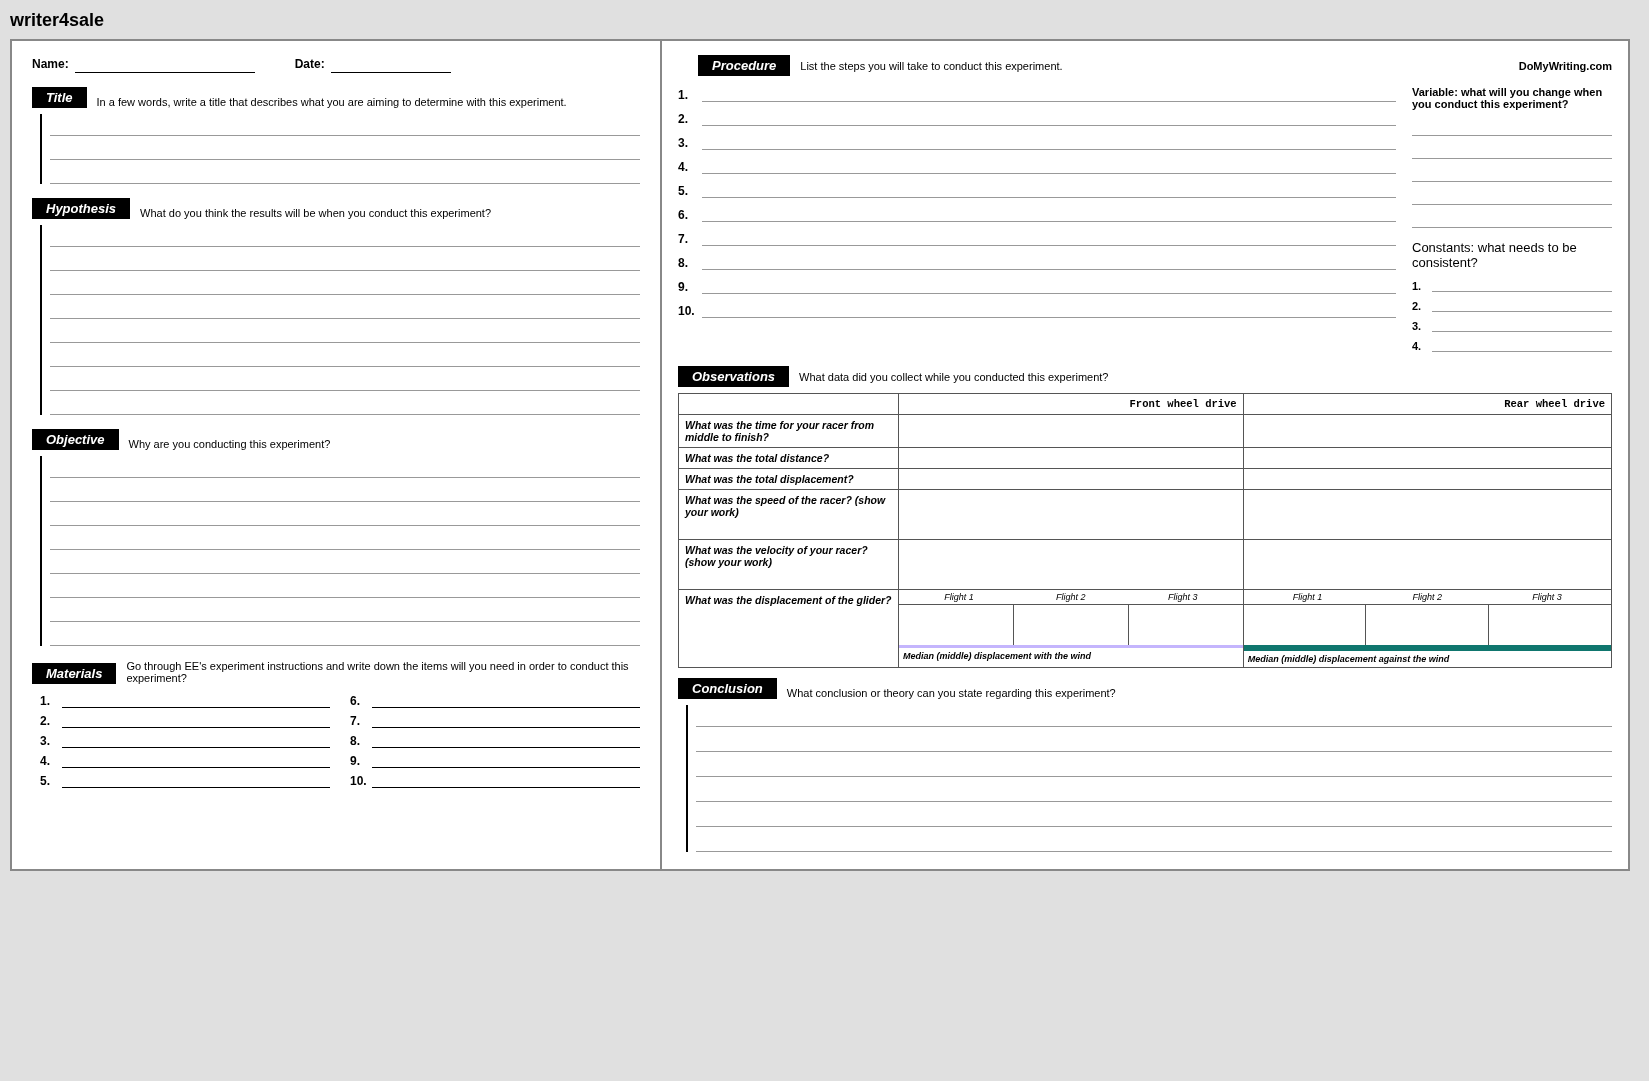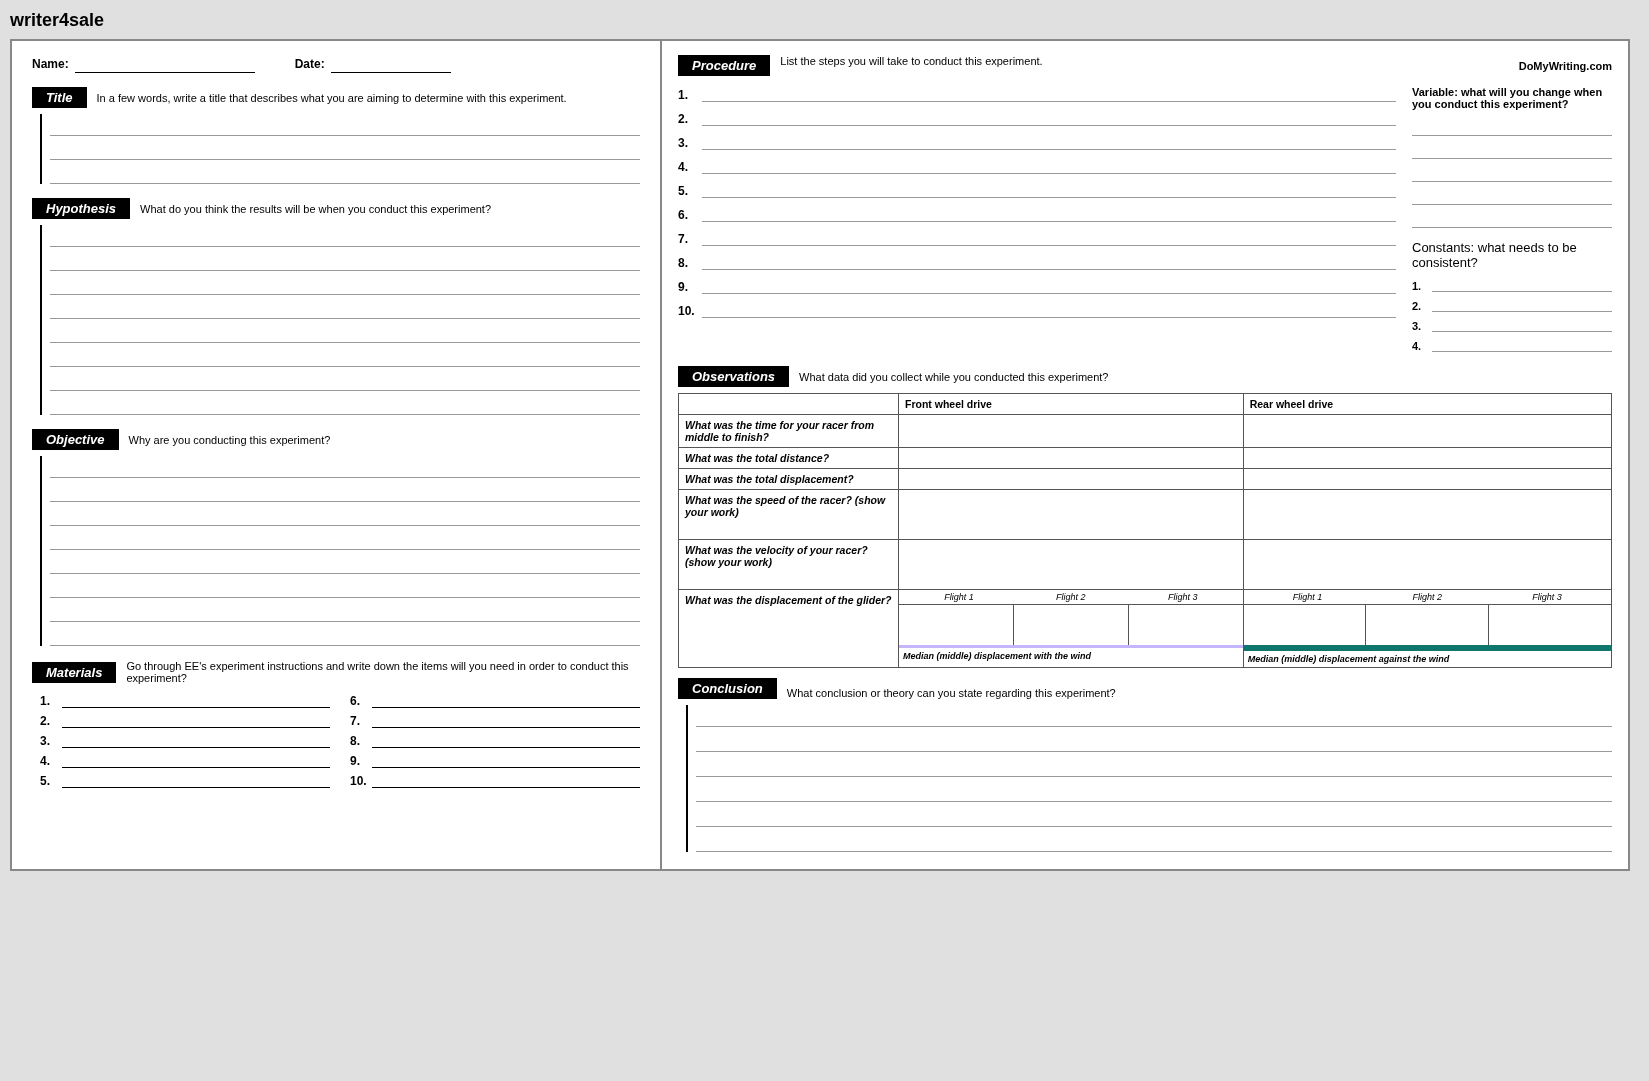--- a/index.html
+++ b/index.html
@@ -58,21 +58,21 @@
       background: #000;
       color: #fff;
       font-weight: bold;
       font-size: 13px;
       padding: 3px 14px;
       margin-right: 10px;
       font-style: italic;
     }
     .section-label-row {
       display: flex;
-      align-items: center;
+      align-items: flex-end;
       margin-bottom: 6px;
     }
     .section-hint {
       font-size: 11px;
       color: #000;
     }
     .writing-lines {
       margin-left: 8px;
       border-left: 2px solid #000;
       padding-left: 8px;
@@ -115,21 +115,23 @@
       padding: 14px 16px;
     }
     .procedure-header-row {
       display: flex;
       align-items: center;
       justify-content: space-between;
       margin-bottom: 10px;
     }
     .procedure-title-group {
       display: flex;
+      align-items: center;
       gap: 10px;
+      margin-left: 20px;
     }
     .proc-section-header {
       display: inline-block;
       background: #000;
       color: #fff;
       font-weight: bold;
       font-size: 13px;
       padding: 3px 14px;
       font-style: italic;
     }
@@ -215,22 +217,23 @@
       border-collapse: collapse;
       font-size: 10.5px;
     }
     .obs-table th, .obs-table td {
       border: 1px solid #555;
       padding: 4px 6px;
       vertical-align: top;
     }
     .obs-table th {
       font-weight: bold;
-      text-align: left;
+      text-align: right;
       background: #fff;
+      font-family: Liberation Mono, monospace;
     }
     .obs-table td.question-cell {
       font-weight: bold;
       font-style: italic;
       width: 220px;
     }
     .obs-table td.data-cell {
       min-width: 80px;
     }
     .median-cell {

